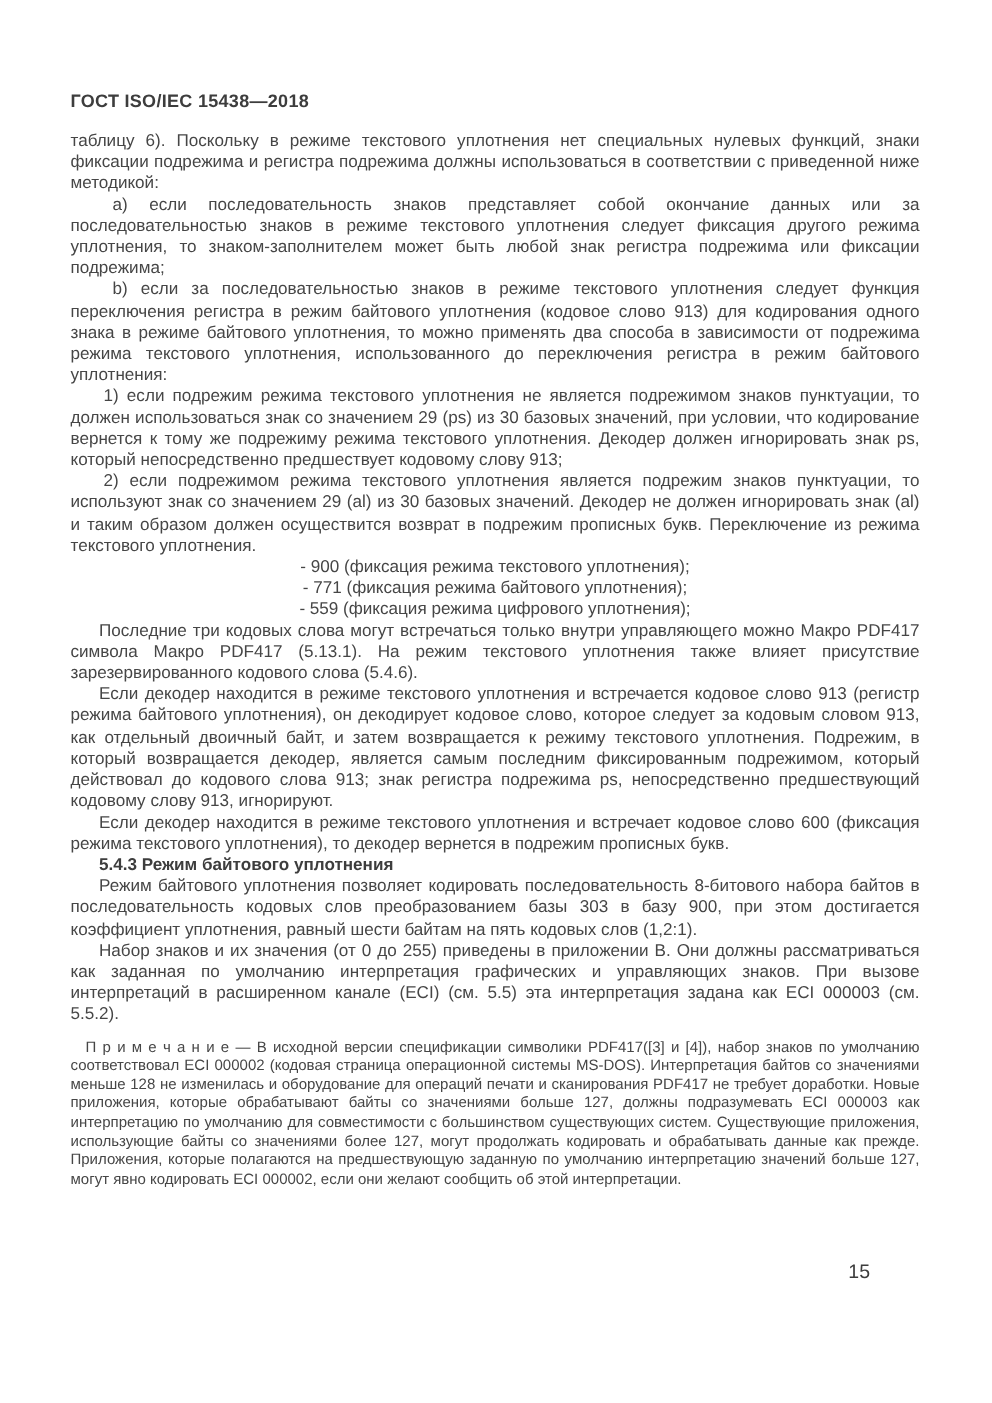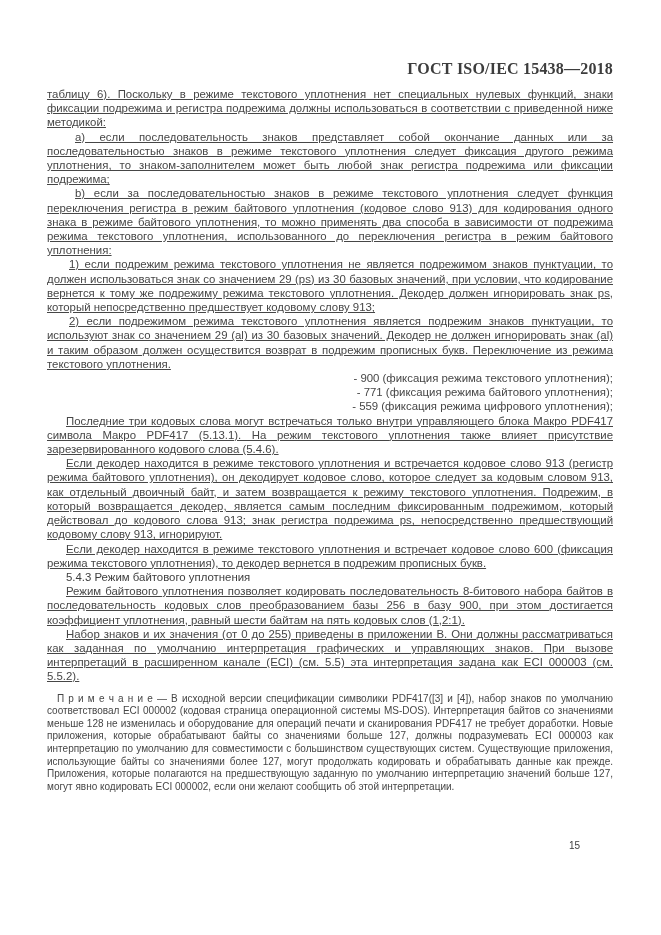--- a/index.html
+++ b/index.html
@@ -11,57 +11,55 @@
     background: #ffffff;
     color: #464646;
     font-family: "Liberation Sans", sans-serif;
     overflow: hidden;
   }
   .running-head {
     position: absolute;
     top: 60px;
     left: 47px;
     width: 566px;
-    text-align: right;
-    font-size: 16px;
+    font-size: 12px;
     font-weight: bold;
     letter-spacing: 0.2px;
     color: #3d3d3d;
-    font-family: Liberation Serif, serif;
   }
   .content {
     position: absolute;
     top: 87px;
     left: 47px;
     width: 566px;
     font-size: 11.4px;
     line-height: 14.2px;
     text-align: justify;
     hyphens: none;
   }
   .content p { margin: 0; }
-  .para   { text-indent: 19px; text-decoration: underline; }
+  .para   { text-indent: 19px; }
   .noindent { text-indent: 0; }
   .item-ab { text-indent: 28px; }
   .sub-item { margin-left: 26px; text-indent: 22px; }
-  .dash { margin-left: 24px; text-align: right; text-indent: 0; }
-  .heading { font-weight: normal; text-indent: 19px; color: #3d3d3d; }
+  .dash { margin-left: 24px; text-align: center; text-indent: 0; }
+  .heading { font-weight: bold; text-indent: 19px; color: #3d3d3d; }
   .note {
     margin-top: 9px !important;
     font-size: 10px;
     line-height: 12.6px;
     text-indent: 10px;
   }
   .page-number {
     position: absolute;
     top: 840px;
     left: 47px;
     width: 533px;
     text-align: right;
-    font-size: 10px;
+    font-size: 13px;
     color: #3d3d3d;
   }
 </style>
 </head>
 <body>
 
 <div class="page">
 
   <div class="running-head">ГОСТ ISO/IEC 15438—2018</div>
 
@@ -75,29 +73,29 @@
 
     <p class="para sub-item">1) если подрежим режима текстового уплотнения не является подрежимом знаков пунктуации, то должен использоваться знак со значением 29 (ps) из 30 базовых значений, при условии, что кодирование вернется к тому же подрежиму режима текстового уплотнения. Декодер должен игнорировать знак ps, который непосредственно предшествует кодовому слову 913;</p>
 
     <p class="para sub-item">2) если подрежимом режима текстового уплотнения является подрежим знаков пунктуации, то используют знак со значением 29 (al) из 30 базовых значений. Декодер не должен игнорировать знак (al) и таким образом должен осуществится возврат в подрежим прописных букв. Переключение из режима текстового уплотнения.</p>
 
 
     <p class="dash">- 900 (фиксация режима текстового уплотнения);</p>
     <p class="dash">- 771 (фиксация режима байтового уплотнения);</p>
     <p class="dash">- 559 (фиксация режима цифрового уплотнения);</p>
 
-    <p class="para">Последние три кодовых слова могут встречаться только внутри управляющего блока Макро PDF417 символа Макро PDF417 (5.13.1). На режим текстового уплотнения также влияет присутствие зарезервированного кодового слова (5.4.6).</p>
+    <p class="para">Последние три кодовых слова могут встречаться только внутри управляющего можно Макро PDF417 символа Макро PDF417 (5.13.1). На режим текстового уплотнения также влияет присутствие зарезервированного кодового слова (5.4.6).</p>
 
     <p class="para">Если декодер находится в режиме текстового уплотнения и встречается кодовое слово 913 (регистр режима байтового уплотнения), он декодирует кодовое слово, которое следует за кодовым словом 913, как отдельный двоичный байт, и затем возвращается к режиму текстового уплотнения. Подрежим, в который возвращается декодер, является самым последним фиксированным подрежимом, который действовал до кодового слова 913; знак регистра подрежима ps, непосредственно предшествующий кодовому слову 913, игнорируют.</p>
 
     <p class="para">Если декодер находится в режиме текстового уплотнения и встречает кодовое слово 600 (фиксация режима текстового уплотнения), то декодер вернется в подрежим прописных букв.</p>
 
     <p class="heading">5.4.3 Режим байтового уплотнения</p>
 
-    <p class="para">Режим байтового уплотнения позволяет кодировать последовательность 8-битового набора байтов в последовательность кодовых слов преобразованием базы 256 в базу 900, при этом достигается коэффициент уплотнения, равный шести байтам на пять кодовых слов (1,2:1).</p>
+    <p class="para">Режим байтового уплотнения позволяет кодировать последовательность 8-битового набора байтов в последовательность кодовых слов преобразованием базы 303 в базу 900, при этом достигается коэффициент уплотнения, равный шести байтам на пять кодовых слов (1,2:1).</p>
 
     <p class="para">Набор знаков и их значения (от 0 до 255) приведены в приложении В. Они должны рассматриваться как заданная по умолчанию интерпретация графических и управляющих знаков. При вызове интерпретаций в расширенном канале (ECI) (см. 5.5) эта интерпретация задана как ECI 000003 (см. 5.5.2).</p>
 
     <p class="note"><span>П р и м е ч а н и е</span> <span>— В исходной версии спецификации символики PDF417([3] и [4]), набор знаков по умолчанию соответствовал ECI 000002 (кодовая страница операционной системы MS-DOS). Интерпретация байтов со значениями меньше 128 не изменилась и оборудование для операций печати и сканирования PDF417 не требует доработки. Новые приложения, которые обрабатывают байты со значениями больше 127, должны подразумевать ECI 000003 как интерпретацию по умолчанию для совместимости с большинством существующих систем. Существующие приложения, использующие байты со значениями более 127, могут продолжать кодировать и обрабатывать данные как прежде. Приложения, которые полагаются на предшествующую заданную по умолчанию интерпретацию значений больше 127, могут явно кодировать ECI 000002, если они желают сообщить об этой интерпретации.</span></p>
 
   </div>
 
   <div class="page-number">15</div>
 
 </div>

